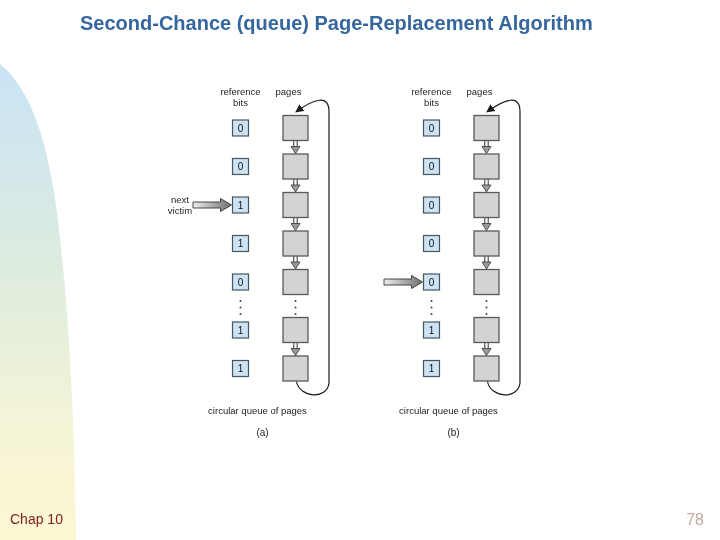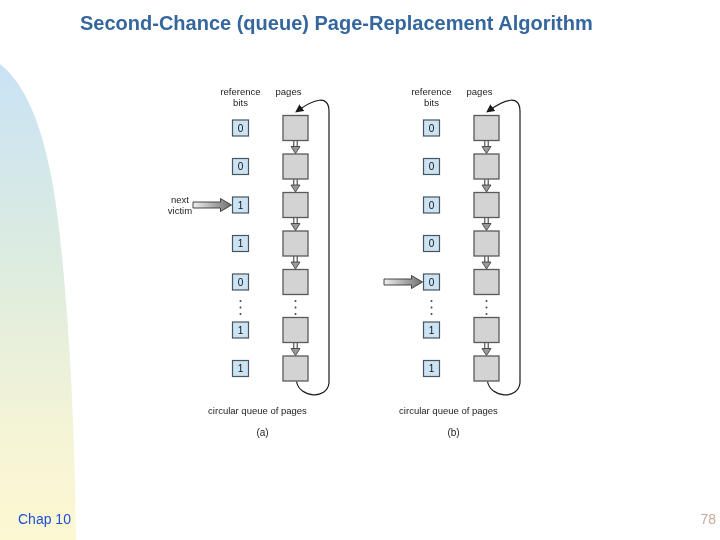--- a/index.html
+++ b/index.html
@@ -11,22 +11,22 @@
   .title{
     position:absolute;left:80px;top:12px;width:600px;
     font-size:20px;font-weight:bold;color:#35679e;
     font-family:"Liberation Sans",sans-serif;
   }
   .footer-left{
     position:absolute;left:10px;top:511px;
     font-size:14px;color:#b5ab9c;
   }
   .footer-right{
-    position:absolute;right:4px;top:511px;
-    font-size:14px;color:#c3aa9c;
+    position:absolute;right:16px;top:511px;
+    font-size:16px;color:#c3aa9c;
   }
   svg text{font-family:"Liberation Sans",sans-serif;}
 </style>
 </head>
 <body>
 
 <svg class="layer" width="720" height="540" viewBox="0 0 720 540" aria-hidden="true">
   <defs>
     <linearGradient id="swooshGrad" x1="0" y1="64" x2="0" y2="540" gradientUnits="userSpaceOnUse">
       <stop id="g0" offset="0" stop-color="#c9e3f6"></stop>
@@ -144,14 +144,14 @@
     <circle cx="486.5" cy="314" r="1" fill="#444"></circle>
     <text x="431.5" y="95" font-size="9.5" fill="#1c1c1c" text-anchor="middle">reference</text>
     <text x="431.5" y="106" font-size="9.5" fill="#1c1c1c" text-anchor="middle">bits</text>
     <text x="479.5" y="95" font-size="9.5" fill="#1c1c1c" text-anchor="middle">pages</text>
     <path d="M 384,279 L 411.5,279 L 411.5,275.5 L 422.5,282 L 411.5,288.5 L 411.5,285 L 384,285 Z" fill="url(#ptrGrad)" stroke="#333" stroke-width="0.9"></path>
     <text x="448.5" y="414" font-size="9.5" fill="#1c1c1c" text-anchor="middle">circular queue of pages</text>
     <text x="453.5" y="436" font-size="10" fill="#1c1c1c" text-anchor="middle">(b)</text>
   </svg>
 
 <div class="title" style="color: rgb(53, 103, 158);">Second-Chance (queue) Page-Replacement Algorithm</div>
-<div class="footer-left" style="color: #1d4ed8; margin-left: 8px;">Chap 10</div>
+<div class="footer-left" style="color: #7f1d1d;">Chap 10</div>
 <div class="footer-right" style="color: rgb(195, 170, 156);">78</div>
 
 </body></html>

